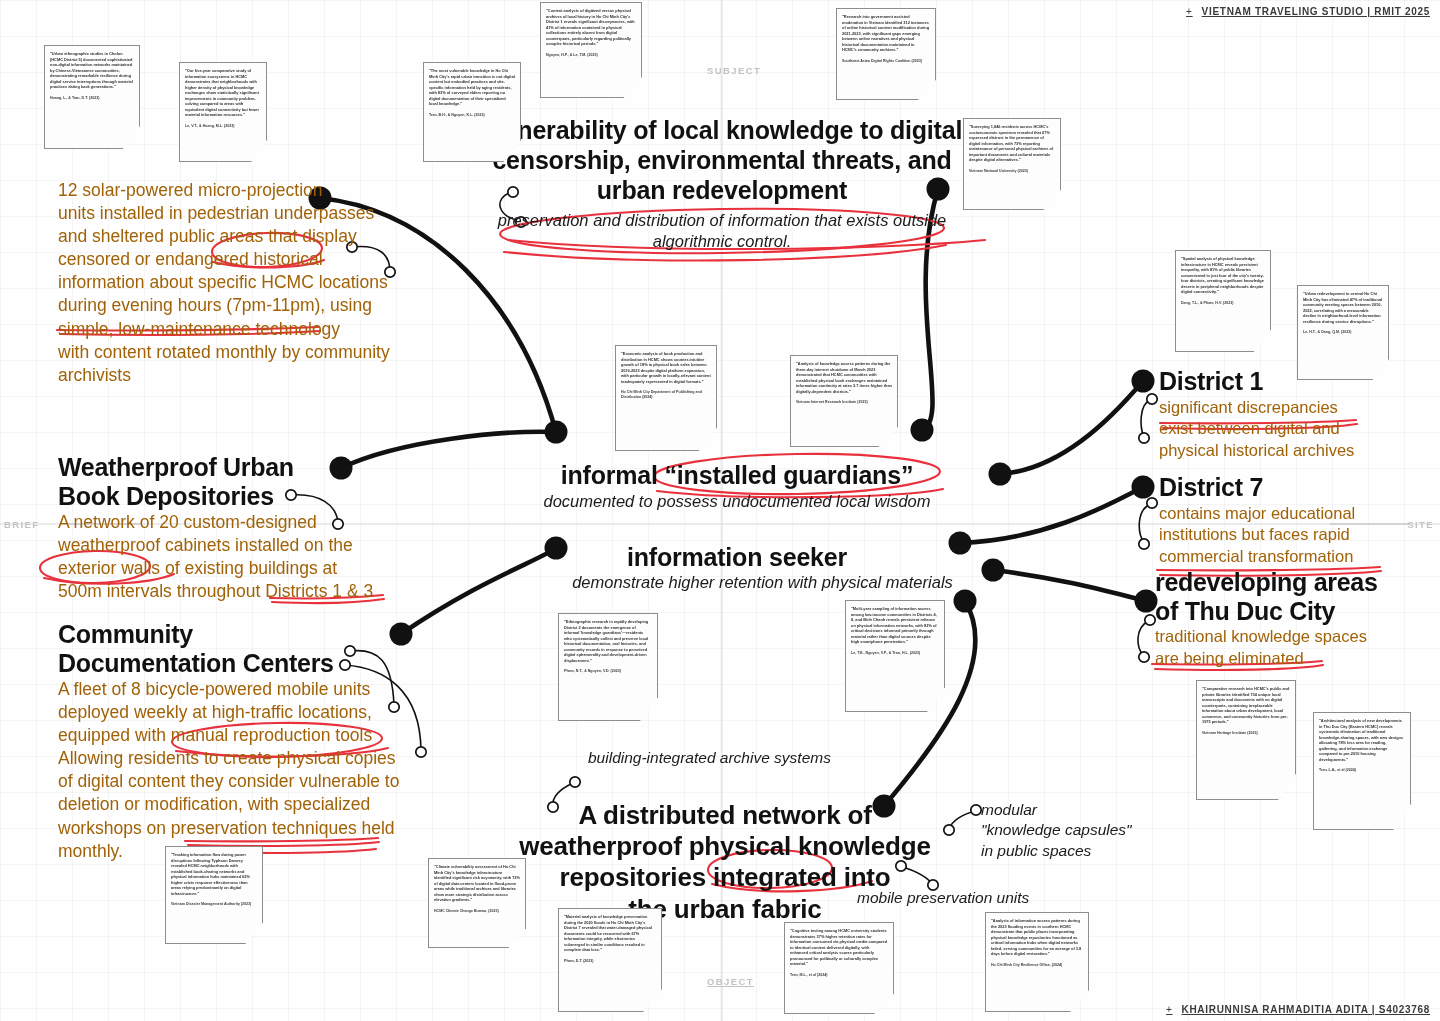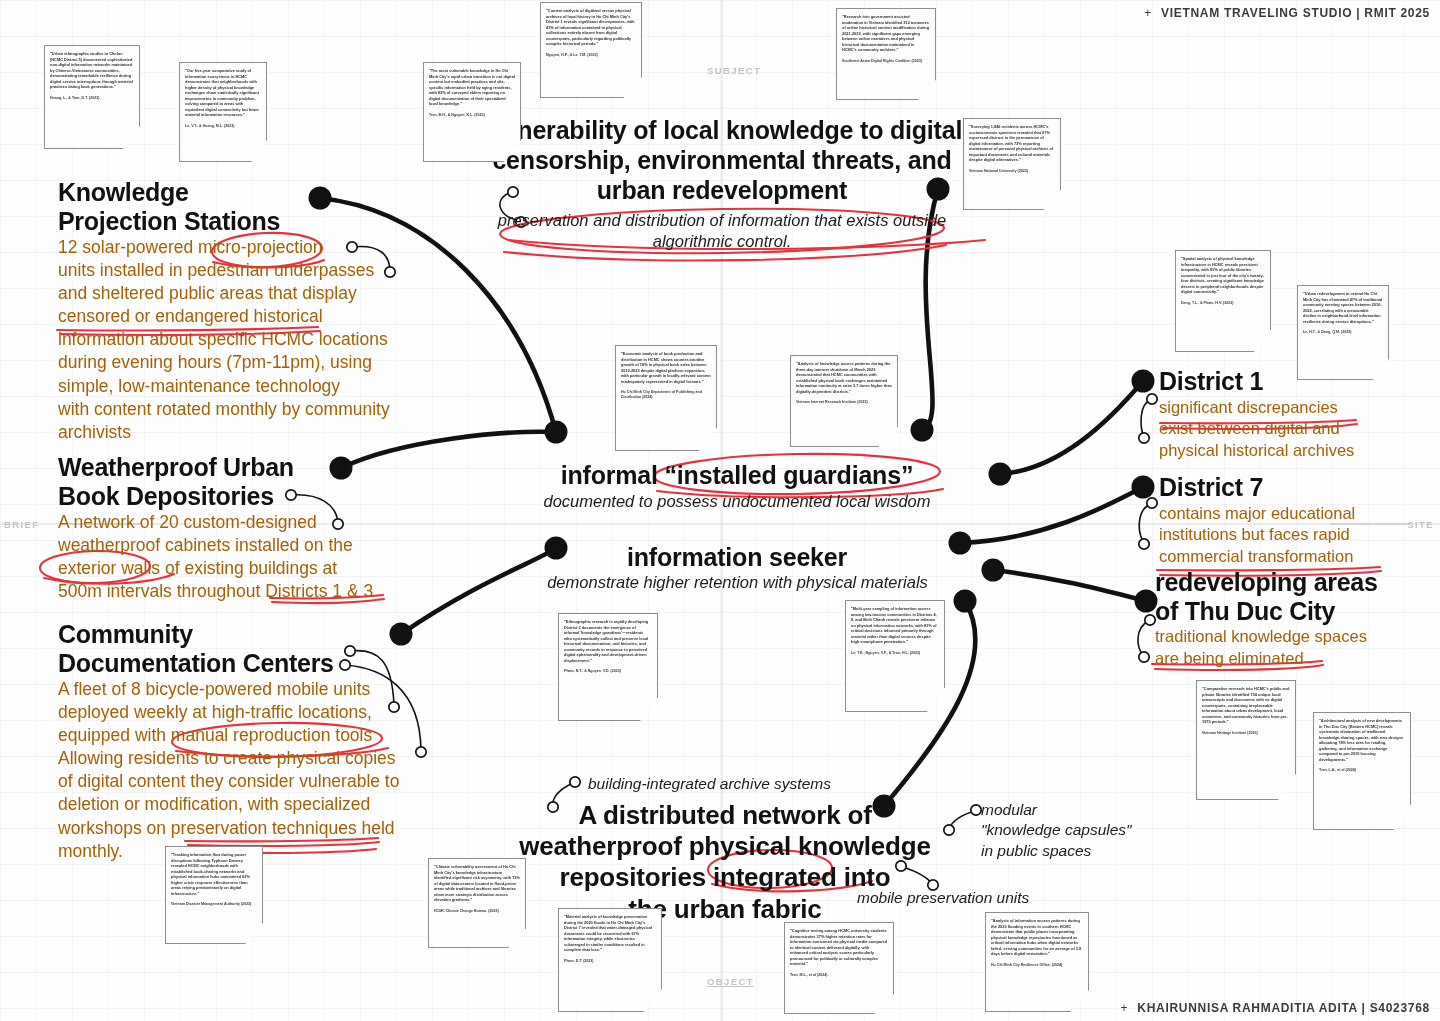--- a/index.html
+++ b/index.html
@@ -31,25 +31,26 @@
   #svg-layer {
     position: absolute;
     inset: 0;
     width: 1440px;
     height: 1021px;
     pointer-events: none;
   }
   
   .corner-credit {
     position: absolute;
-    font-size: 12px;
+    font-size: 10px;
     letter-spacing: 0.7px;
     font-weight: bold;
     color: #3a3a3a;
     white-space: nowrap;
+    text-decoration: underline;
   }
   .corner-credit .plus { margin-right: 9px; font-weight: normal; }
   #credit-top { top: 6px; right: 10px; }
   #credit-bottom { bottom: 6px; right: 10px; }
 
   
   .axis-label {
     position: absolute;
     font-size: 9.5px;
     letter-spacing: 1.4px;
@@ -269,36 +270,34 @@
   <div class="center-head" style="left:472px; top:115px; width:500px;">vulnerability of local knowledge
 to digital censorship, environmental
 threats, and urban redevelopment</div>
   <div class="center-sub" style="left:482px; top:210px; width:480px;">preservation and distribution of information that exists
 outside algorithmic control.</div>
 
   <div class="center-head" style="left:527px; top:460px; width:420px;">informal “installed guardians”</div>
   <div class="center-sub" style="left:512px; top:491px; width:450px;">documented to possess undocumented local wisdom</div>
 
   <div class="center-head" style="left:552px; top:542px; width:370px;">information seeker</div>
-  <div class="center-sub" style="left:505px; top:572px; width:465px;">demonstrate higher retention with physical materials</div>
+  <div class="center-sub" style="left:530px; top:572px; width:465px;">demonstrate higher retention with physical materials</div>
 
   <div class="center-head" style="left:515px; top:800px; width:420px; white-space:pre-line; font-size:26px;">A distributed network of
 weatherproof physical knowledge
 repositories integrated into
 the urban fabric</div>
 
-  <div class="mini-label" style="left:588px; top:774px;">building-integrated archive systems</div>
+  <div class="mini-label" style="left:588px; top:748px;">building-integrated archive systems</div>
   <div class="mini-label" style="left:981px; top:800px;">modular
 "knowledge capsules"
 in public spaces</div>
   <div class="mini-label" style="left:857px; top:888px;font-style:italic;">mobile preservation units</div>
 
   <div class="node-block" style="left:58px; top:178px; width:355px;">
-    <div class="head" style="white-space:pre-line;">Knowledge
-Projection Stations</div>
     <div class="body" style="white-space:pre-line;">12 solar-powered micro-projection
 units installed in pedestrian underpasses
 and sheltered public areas that display
 censored or endangered historical
 information about specific HCMC locations
 during evening hours (7pm-11pm), using
 simple, low-maintenance technology
 with content rotated monthly by community
 archivists</div>
   </div>

